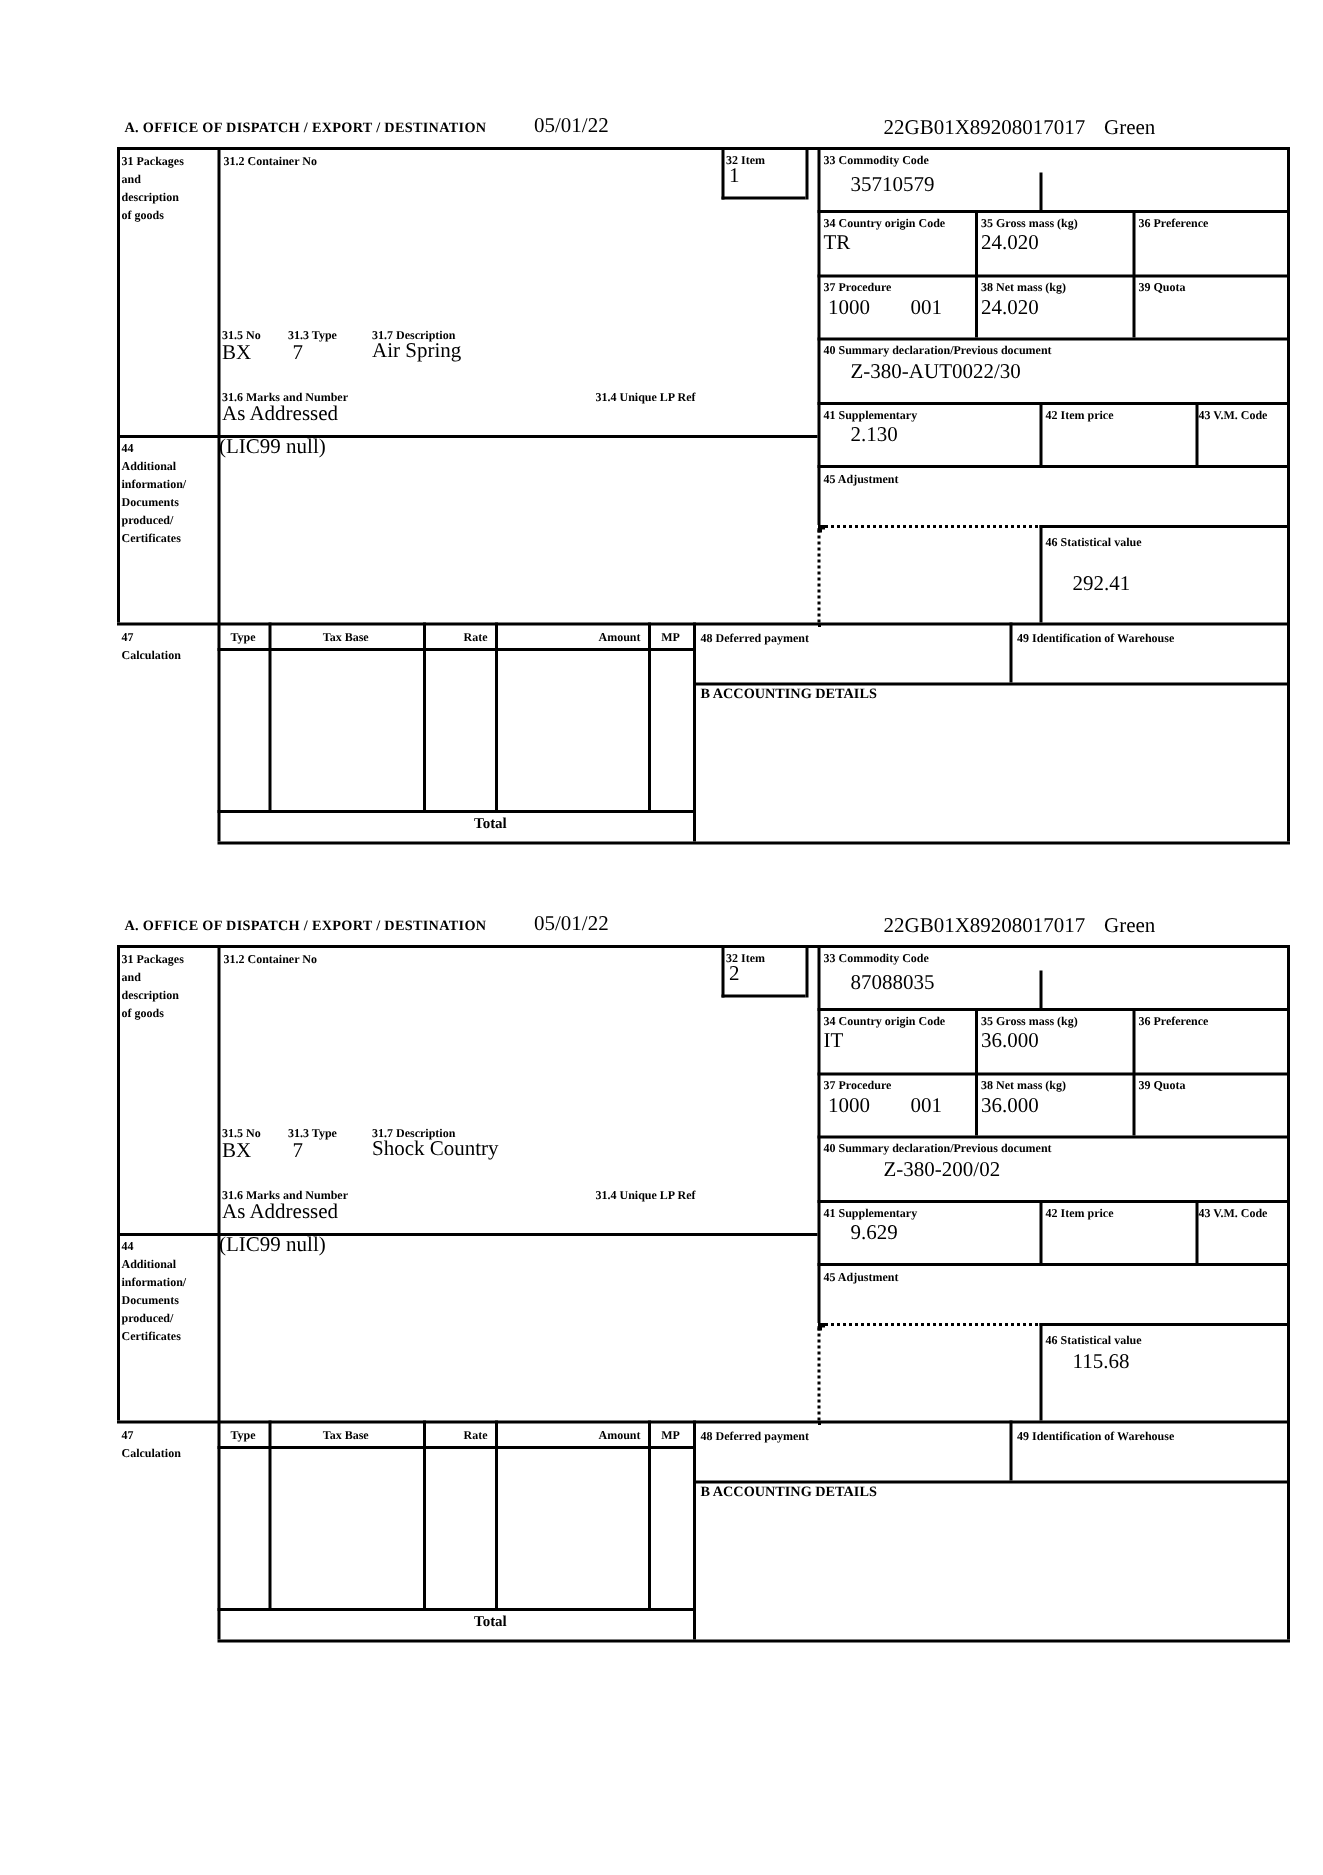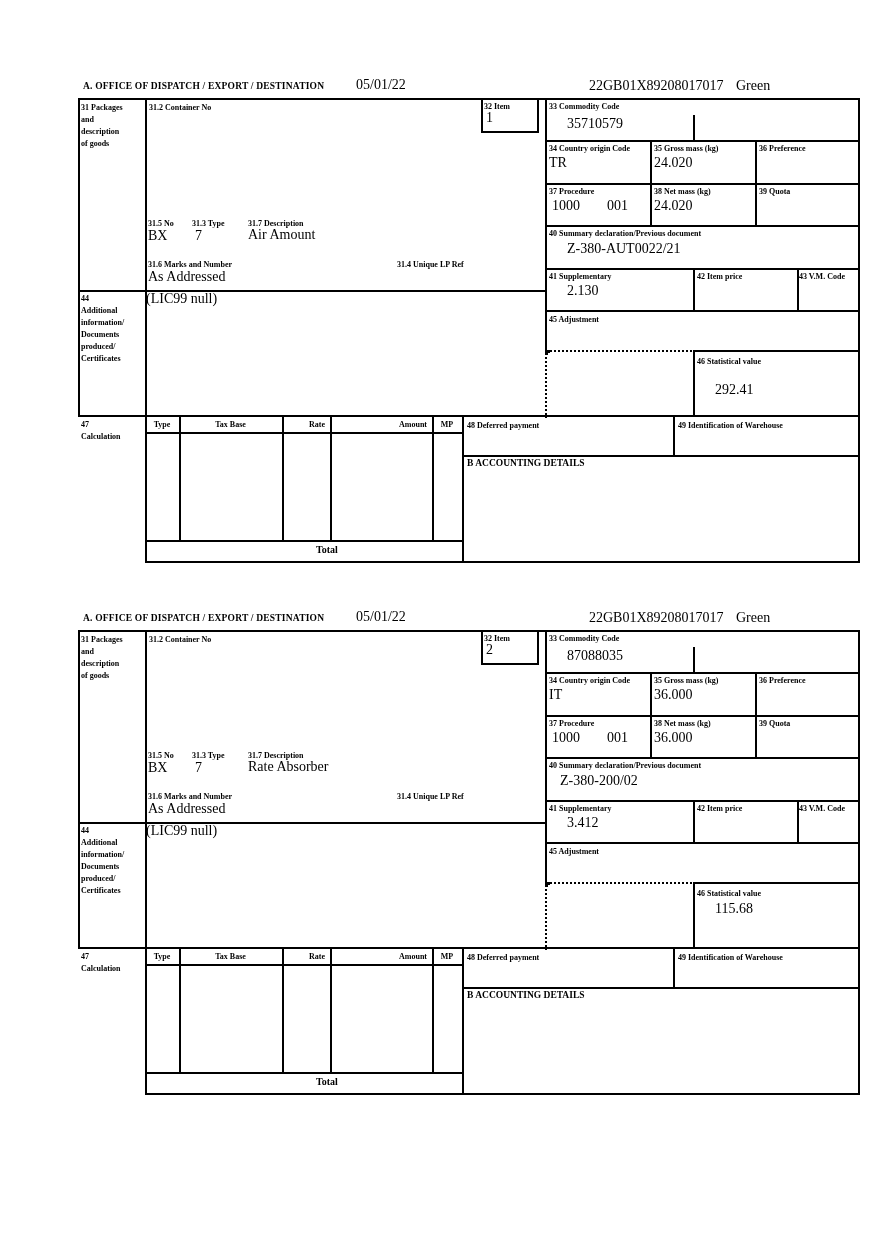--- a/index.html
+++ b/index.html
@@ -79,27 +79,27 @@
     <div class="lbl" style="left:576px;top:68px">35 Gross mass (kg)</div>
     <div class="val" style="left:576px;top:80px">24.020</div>
     <div class="lbl" style="left:681px;top:68px">36 Preference</div>
     <div class="lbl" style="left:471px;top:111px">37 Procedure</div>
     <div class="val" style="left:474px;top:123px">1000</div>
     <div class="val" style="left:529px;top:123px">001</div>
     <div class="lbl" style="left:576px;top:111px">38 Net mass (kg)</div>
     <div class="val" style="left:576px;top:123px">24.020</div>
     <div class="lbl" style="left:681px;top:111px">39 Quota</div>
     <div class="lbl" style="left:471px;top:153px">40 Summary declaration/Previous document</div>
-    <div class="val" style="left:489px;top:166px">Z-380-AUT0022/21</div>
+    <div class="val" style="left:489px;top:166px">Z-380-AUT0022/30</div>
     <div class="lbl" style="left:70px;top:143px">31.5 No</div>
     <div class="lbl" style="left:114px;top:143px">31.3 Type</div>
     <div class="lbl" style="left:170px;top:143px">31.7 Description</div>
     <div class="val" style="left:70px;top:153px">BX</div>
     <div class="val" style="left:117px;top:153px">7</div>
-    <div class="val" style="left:170px;top:152px">Air Amount</div>
+    <div class="val" style="left:170px;top:152px">Air Spring</div>
     <div class="lbl" style="left:70px;top:184px">31.6 Marks and Number</div>
     <div class="lbl" style="left:319px;top:184px">31.4 Unique LP Ref</div>
     <div class="val" style="left:70px;top:194px">As Addressed</div>
     <div class="lbl" style="left:3px;top:218px;width:62px">44
 Additional
 information/
 Documents
 produced/
 Certificates</div>
     <div class="val" style="left:68px;top:216px">(LIC99 null)</div>
@@ -179,39 +179,39 @@
     <div class="lbl" style="left:576px;top:68px">35 Gross mass (kg)</div>
     <div class="val" style="left:576px;top:80px">36.000</div>
     <div class="lbl" style="left:681px;top:68px">36 Preference</div>
     <div class="lbl" style="left:471px;top:111px">37 Procedure</div>
     <div class="val" style="left:474px;top:123px">1000</div>
     <div class="val" style="left:529px;top:123px">001</div>
     <div class="lbl" style="left:576px;top:111px">38 Net mass (kg)</div>
     <div class="val" style="left:576px;top:123px">36.000</div>
     <div class="lbl" style="left:681px;top:111px">39 Quota</div>
     <div class="lbl" style="left:471px;top:153px">40 Summary declaration/Previous document</div>
-    <div class="val" style="left:482px;top:166px">Z-380-200/02</div>
+    <div class="val" style="left:511px;top:166px">Z-380-200/02</div>
     <div class="lbl" style="left:70px;top:143px">31.5 No</div>
     <div class="lbl" style="left:114px;top:143px">31.3 Type</div>
     <div class="lbl" style="left:170px;top:143px">31.7 Description</div>
     <div class="val" style="left:70px;top:153px">BX</div>
     <div class="val" style="left:117px;top:153px">7</div>
-    <div class="val" style="left:170px;top:152px">Rate Absorber</div>
+    <div class="val" style="left:170px;top:152px">Shock Country</div>
     <div class="lbl" style="left:70px;top:184px">31.6 Marks and Number</div>
     <div class="lbl" style="left:319px;top:184px">31.4 Unique LP Ref</div>
     <div class="val" style="left:70px;top:194px">As Addressed</div>
     <div class="lbl" style="left:3px;top:218px;width:62px">44
 Additional
 information/
 Documents
 produced/
 Certificates</div>
     <div class="val" style="left:68px;top:216px">(LIC99 null)</div>
     <div class="lbl" style="left:471px;top:196px">41 Supplementary</div>
-    <div class="val" style="left:489px;top:208px">3.412</div>
+    <div class="val" style="left:489px;top:208px">9.629</div>
     <div class="lbl" style="left:619px;top:196px">42 Item price</div>
     <div class="lbl" style="left:721px;top:196px">43 V.M. Code</div>
     <div class="lbl" style="left:471px;top:239px">45 Adjustment</div>
     <div class="lbl" style="left:619px;top:281px">46 Statistical value</div>
     <div class="val" style="left:637px;top:294px">115.68</div>
     <div class="lbl" style="left:3px;top:344px">47
 Calculation</div>
     <div class="th ctr" style="left:67px;top:345px;width:34px">Type</div>
     <div class="th ctr" style="left:101px;top:345px;width:103px">Tax Base</div>
     <div class="th rgt" style="left:204px;top:345px;width:46px">Rate</div>

